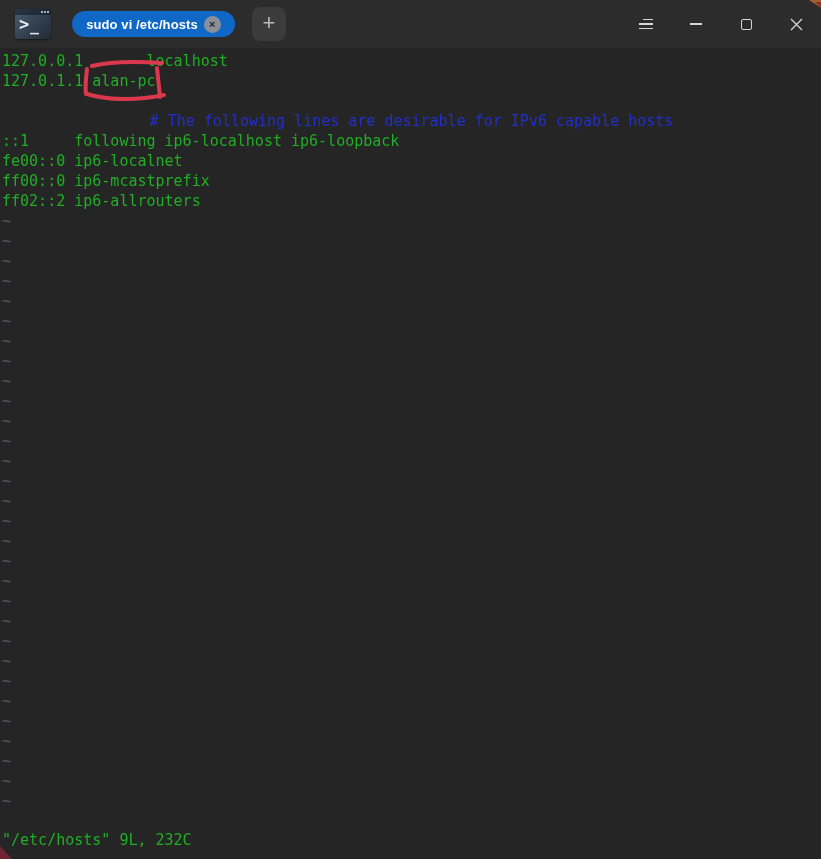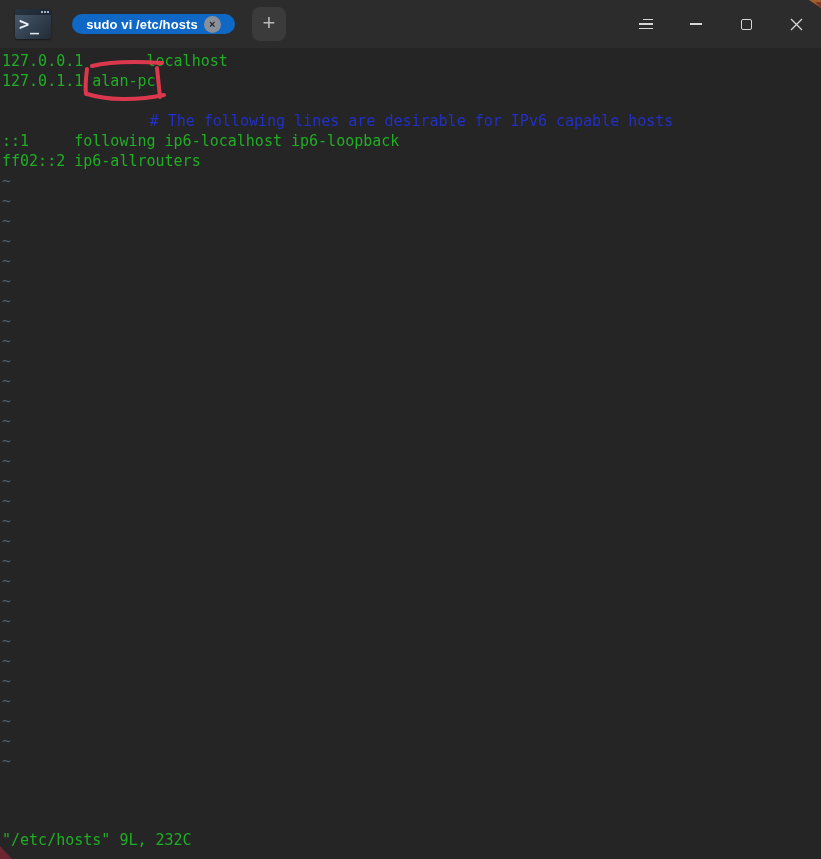--- a/index.html
+++ b/index.html
@@ -26,21 +26,21 @@
   .ti-dots i { width:2px; height:2px; background:#9fb2c4; display:block; }
   .ti-prompt {
     position:absolute; left:4px; top:4px; color:#e8eef4;
     font:bold 17px/22px "DejaVu Sans Mono", monospace;
   }
   .ti-underscore {
     position:absolute; left:15px; top:8px; color:#dde5ec;
     font:bold 15px/18px "DejaVu Sans Mono", monospace;
   }
   .tab {
-    margin-left:21px; width:163px; height:20px; border-radius:15px;
+    margin-left:21px; width:163px; height:26px; border-radius:15px;
     background:var(--tab-bg,#0f67c6);
     display:flex; align-items:center; justify-content:center; gap:6px;
     cursor:default;
   }
   .tab-title { color:#fff; font-size:13px; font-weight:700; letter-spacing:.1px; }
   .tab-close {
     width:17px; height:17px; border-radius:50%; background:#8a9099;
     color:#23272d; font:bold 11px/17px "Liberation Sans", sans-serif;
     text-align:center;
   }
@@ -127,20 +127,22 @@
     </div>
   </div>
 
   <div class="terminal">
     <div id="term-lines">
         <div class="tline green">127.0.0.1       localhost</div>
         <div class="tline green">127.0.1.1 alan-pc</div>
         <div class="tline green"> </div>
         <div class="tline comment"># The following lines are desirable for IPv6 capable hosts</div>
         <div class="tline green">::1     following ip6-localhost ip6-loopback</div>
+        <div class="tline green">fe00::0 ip6-localnet</div>
+        <div class="tline green">ff00::0 ip6-mcastprefix</div>
         <div class="tline green">ff02::2 ip6-allrouters</div>
       </div>
     <div id="tilde-lines">
         <div class="tline tilde">~</div>
         <div class="tline tilde">~</div>
         <div class="tline tilde">~</div>
         <div class="tline tilde">~</div>
         <div class="tline tilde">~</div>
         <div class="tline tilde">~</div>
         <div class="tline tilde">~</div>

